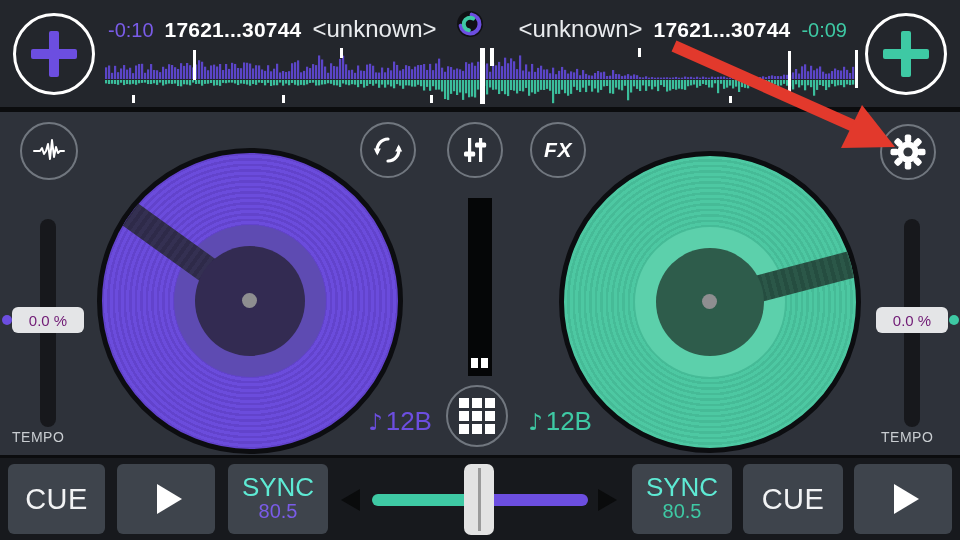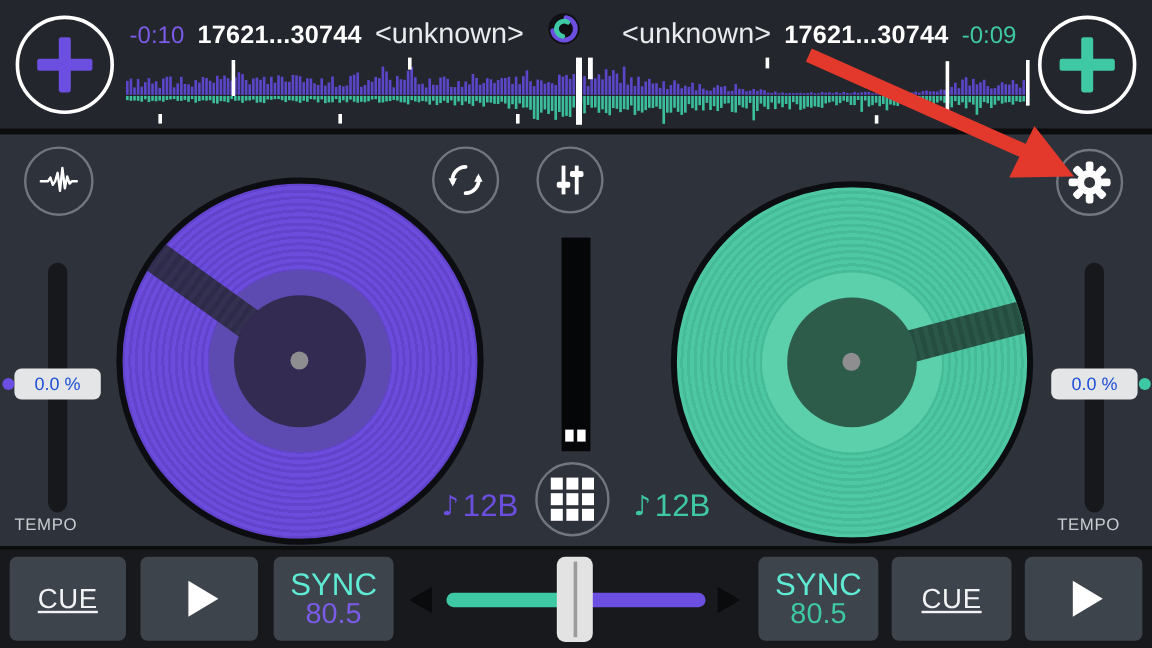--- a/index.html
+++ b/index.html
@@ -67,33 +67,33 @@
   .key-note{font-family:"DejaVu Sans",sans-serif;font-size:23px;margin-right:3px;}
   #key-a{left:368px;color:#6C4EE0;}
   #key-b{left:528px;color:#3EC9A4;}
   
   #vol-meter{position:absolute;left:468px;top:198px;width:24px;height:178px;background:#050607;}
   .vol-sq{position:absolute;bottom:8px;width:7px;height:10px;background:#FFFFFF;}
   
   .tempo-track{position:absolute;top:219px;width:16px;height:208px;border-radius:8px;background:#17181C;cursor:pointer;}
   .tempo-handle{
     position:absolute;top:307px;width:72px;height:26px;border-radius:6px;background:#E4E5E7;
-    display:flex;align-items:center;justify-content:center;font-size:15px;color:#1d4ed8;cursor:pointer;
+    display:flex;align-items:center;justify-content:center;font-size:15px;color:#701a75;cursor:pointer;
   }
   .tempo-dot{position:absolute;top:315px;width:10px;height:10px;border-radius:50%;}
   .tempo-label{position:absolute;top:429px;font-size:14px;color:#C9CDD1;letter-spacing:.5px;}
   
   #bottom-bar{position:absolute;left:0;top:455px;width:960px;height:85px;background:#17191D;border-top:3px solid #0B0C0E;box-sizing:border-box;}
   .pad-btn{
     position:absolute;top:464px;height:70px;border-radius:6px;background:#3E444C;border:none;
     display:flex;flex-direction:column;align-items:center;justify-content:center;cursor:pointer;color:#F2F3F4;
   }
-  .pad-btn .big{font-size:23px;letter-spacing:.5px;text-decoration:underline;}
+  .pad-btn .big{font-size:29px;letter-spacing:.5px;}
   .sync-top{font-size:26px;line-height:25px;color:#5eead4;}
-  .sync-bpm{font-size:24px;line-height:23px;}
+  .sync-bpm{font-size:20px;line-height:23px;}
   .bpm-purple{color:#7A5CE8;}
   .bpm-teal{color:#3EC9A4;}
   .play-tri{width:0;height:0;border-left:25px solid #FFFFFF;border-top:15px solid transparent;border-bottom:15px solid transparent;margin-left:6px;}
   .xf-arrow{position:absolute;top:489px;width:0;height:0;cursor:pointer;}
   #xf-arrow-left{left:341px;border-right:19px solid #0A0B0C;border-top:11px solid transparent;border-bottom:11px solid transparent;}
   #xf-arrow-right{left:598px;border-left:19px solid #0A0B0C;border-top:11px solid transparent;border-bottom:11px solid transparent;}
   #xf-track{position:absolute;left:372px;top:494px;width:216px;height:12px;border-radius:6px;
     background:linear-gradient(90deg,#3EC9A4 0 50%,#6C4EE0 50% 100%);cursor:pointer;}
   #xf-handle{position:absolute;left:464px;top:464px;width:30px;height:71px;border-radius:7px;background:#E3E3E3;cursor:grab;
     display:flex;align-items:center;justify-content:center;}
@@ -673,20 +673,23 @@
     <span>
       <svg width="40" height="40" viewBox="0 0 40 40">
         <rect x="13" y="8" width="3.2" height="24" fill="#FFFFFF"></rect>
         <rect x="9" y="21.5" width="11.2" height="5" rx="1.5" fill="#FFFFFF"></rect>
         <rect x="24" y="8" width="3.2" height="24" fill="#FFFFFF"></rect>
         <rect x="20" y="12.5" width="11.2" height="5" rx="1.5" fill="#FFFFFF"></rect>
       </svg>
     </span>
   </button>
 
+  <button class="circle-btn" style="left:530px;top:122px;width:56px;height:56px;">
+    <span class="fx-text">FX</span>
+  </button>
 
   <button class="circle-btn" style="left:880px;top:124px;width:56px;height:56px;">
     <span>
       <svg width="40" height="40" viewBox="0 0 40 40">
         <g fill="#FFFFFF">
           <circle cx="20" cy="20" r="10.5"></circle>
           <rect x="16.8" y="2.5" width="6.4" height="8" rx="2" transform="rotate(0 20 20)"></rect>
           <rect x="16.8" y="2.5" width="6.4" height="8" rx="2" transform="rotate(45 20 20)"></rect>
           <rect x="16.8" y="2.5" width="6.4" height="8" rx="2" transform="rotate(90 20 20)"></rect>
           <rect x="16.8" y="2.5" width="6.4" height="8" rx="2" transform="rotate(135 20 20)"></rect>

